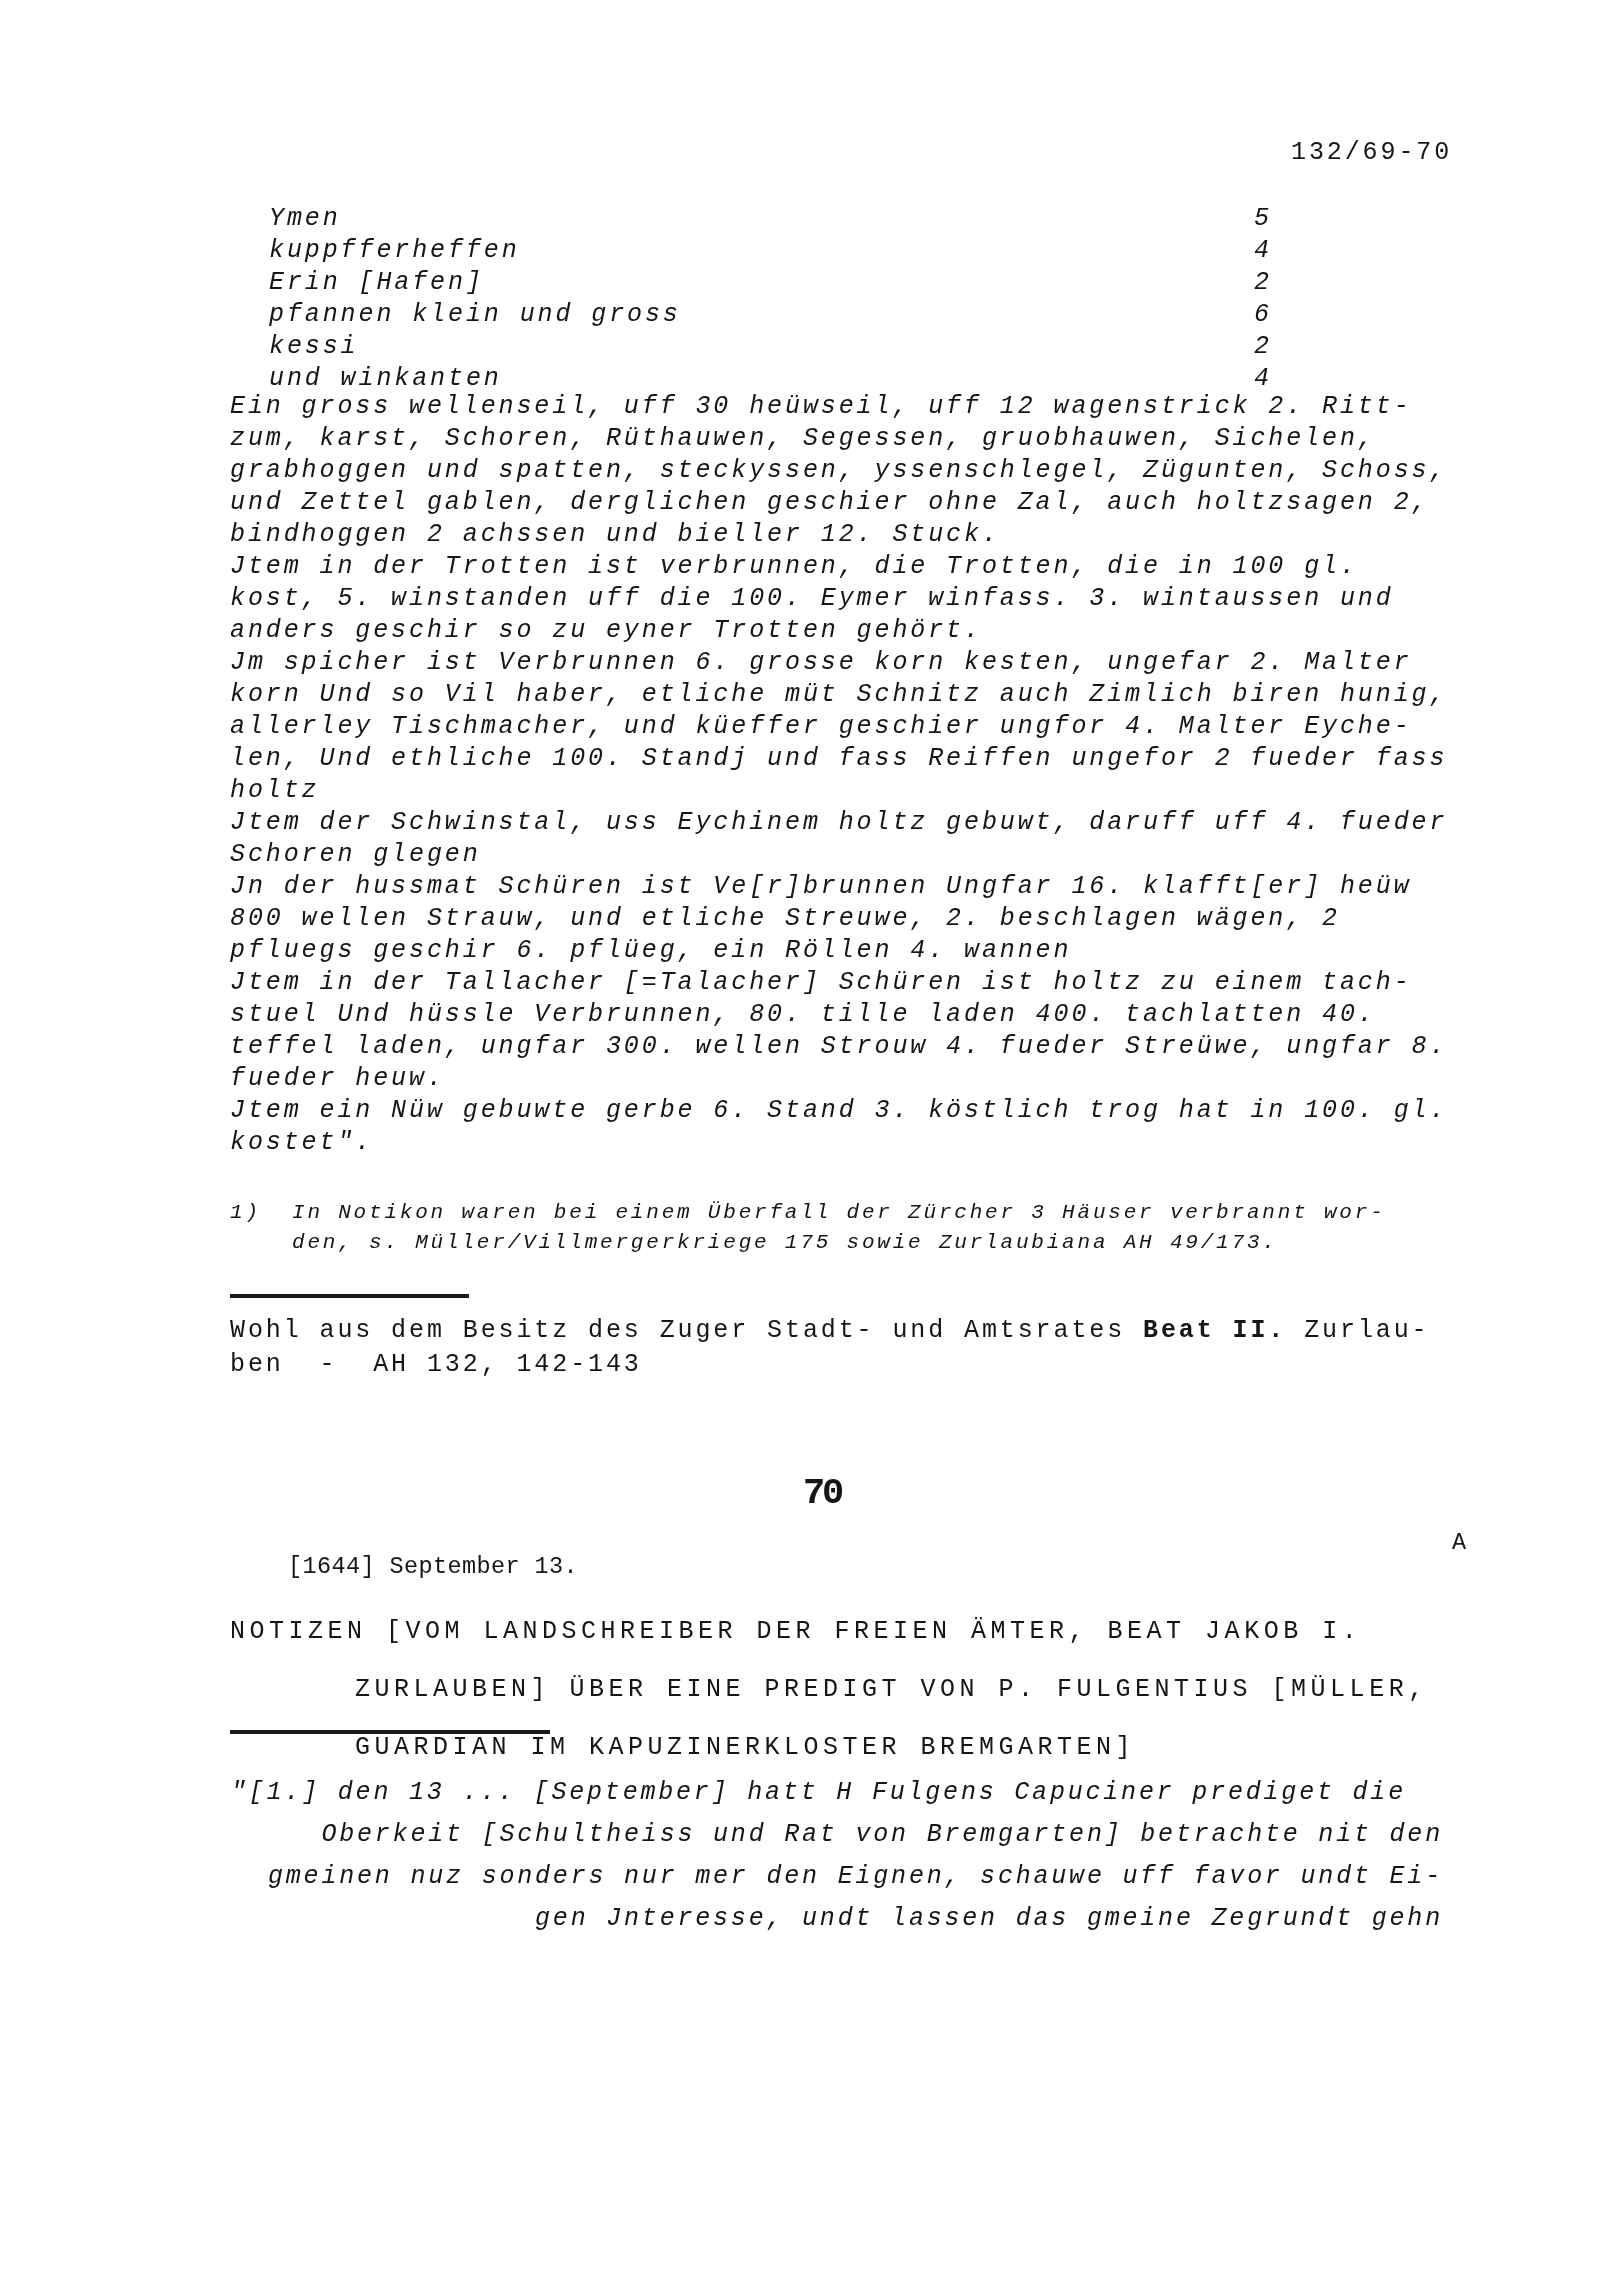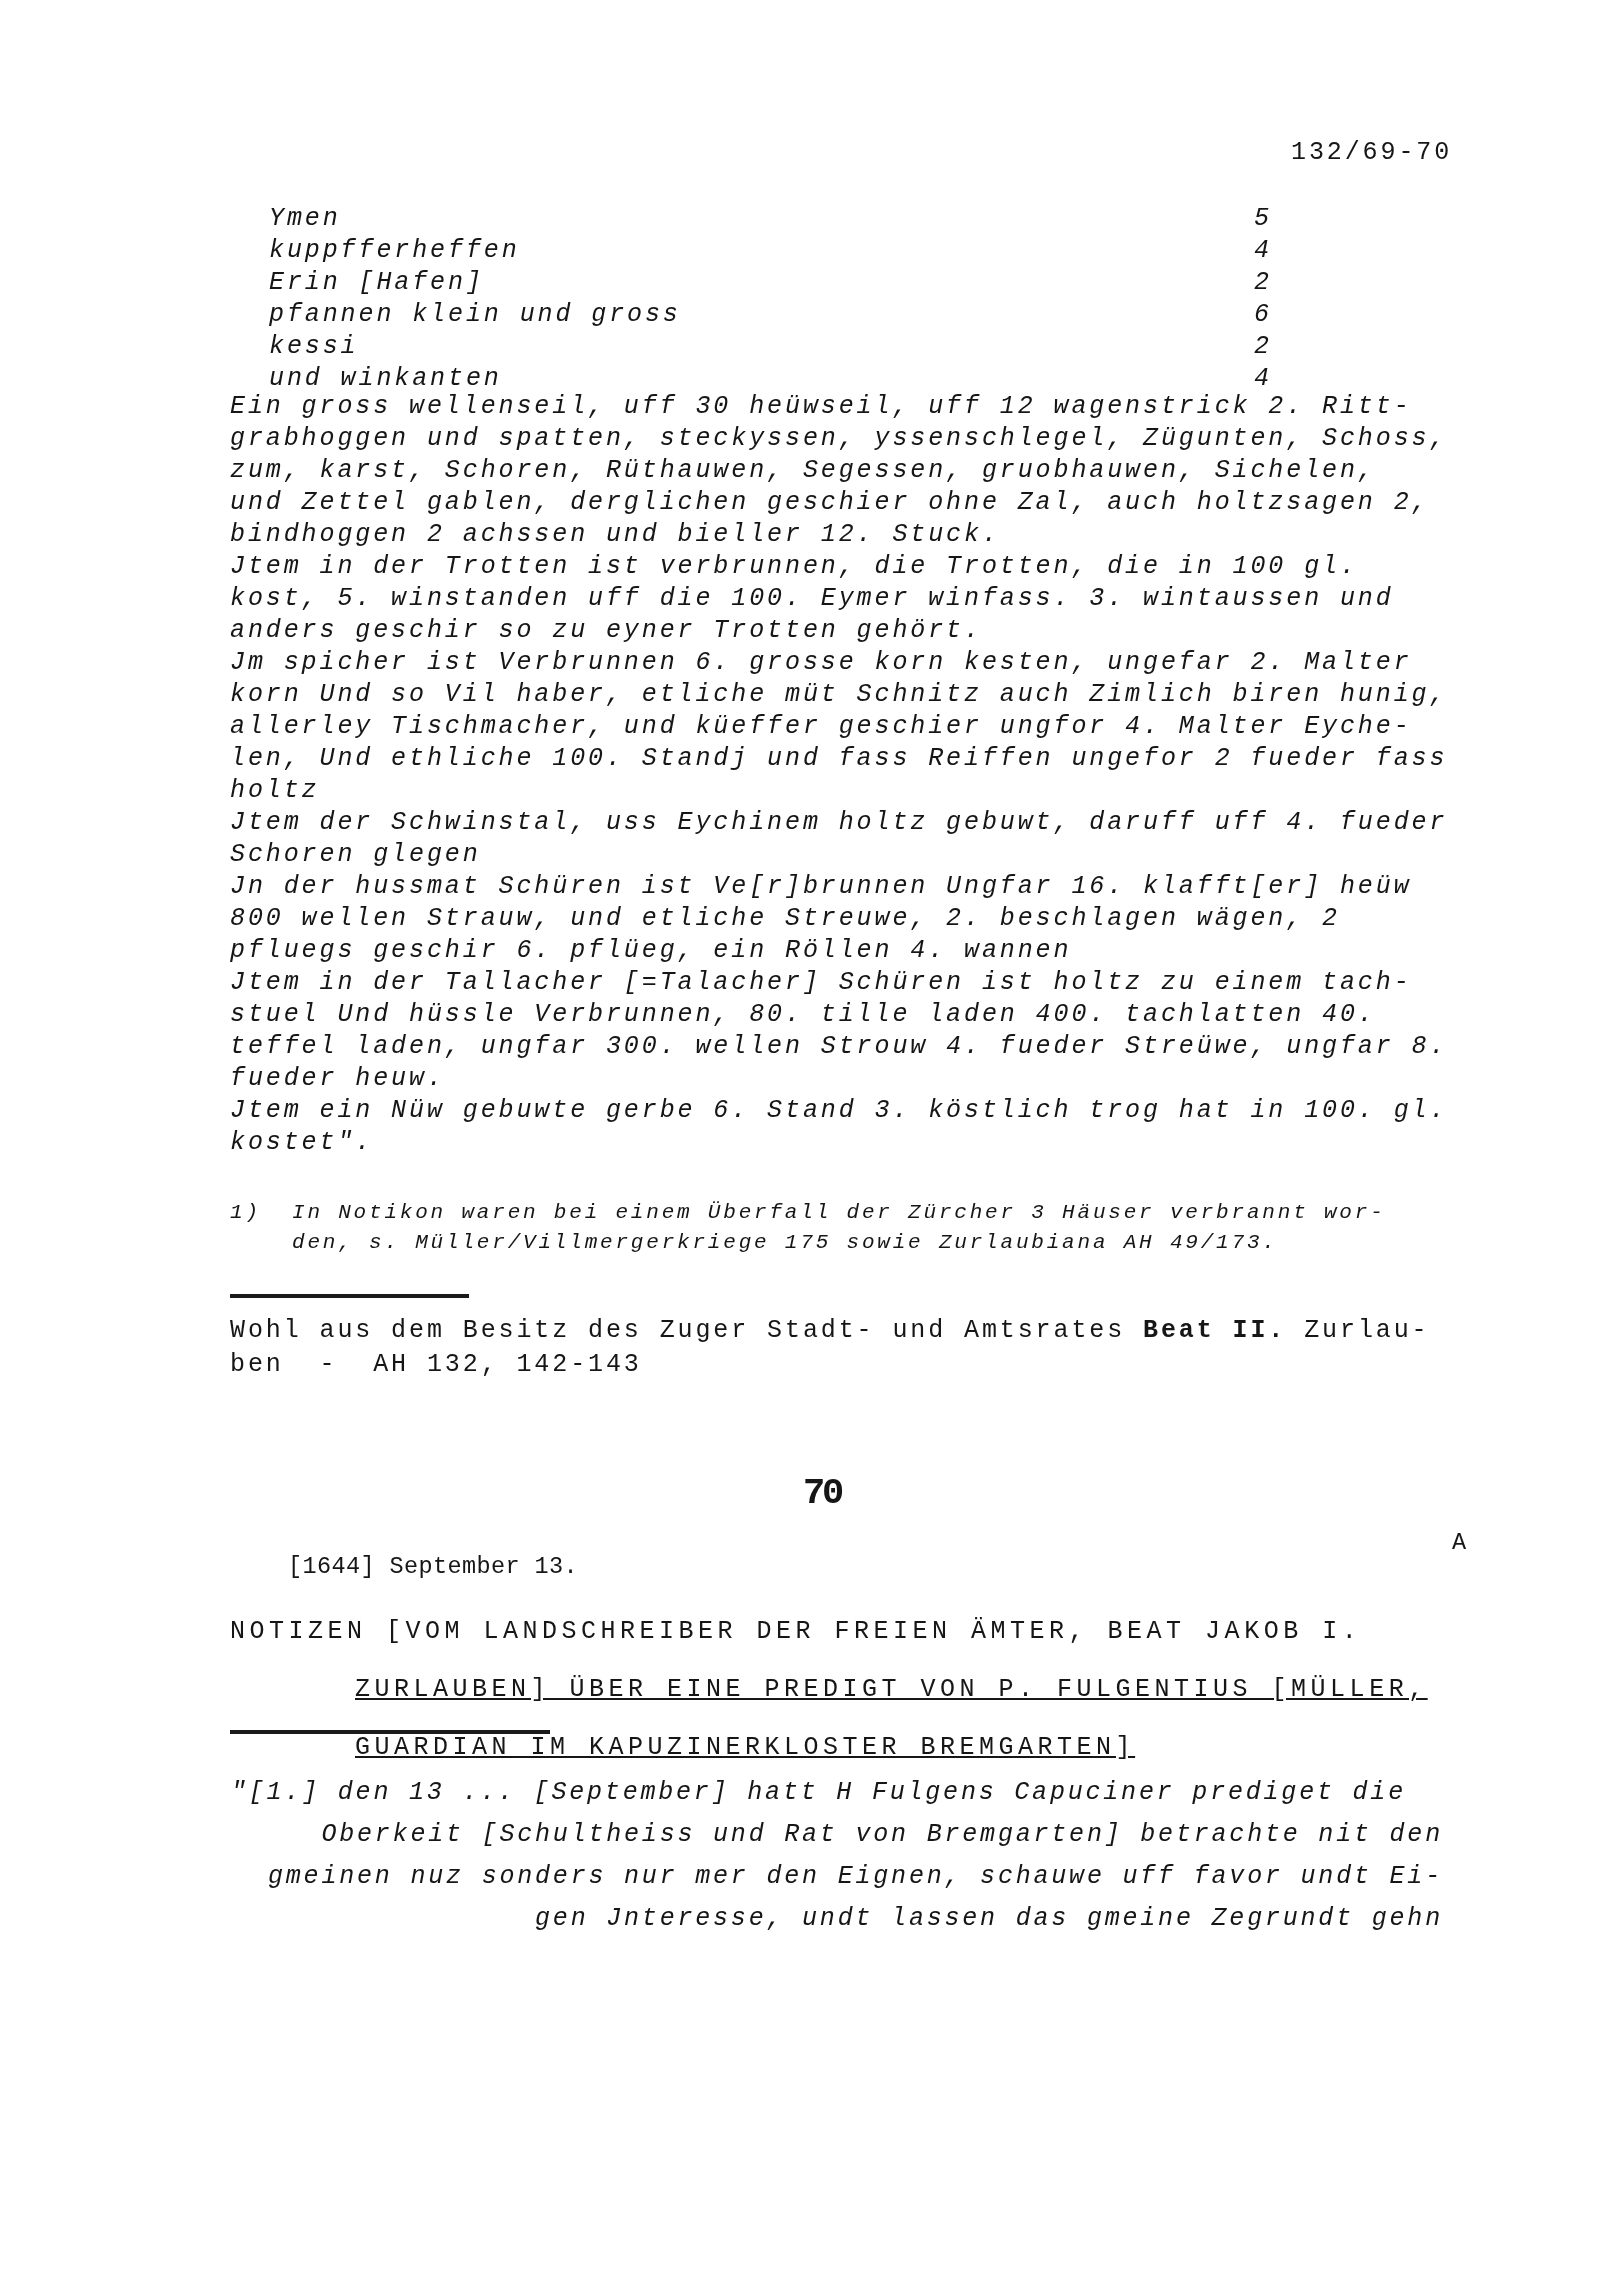--- a/index.html
+++ b/index.html
@@ -42,21 +42,21 @@
   .prov-line{font-size:25px;letter-spacing:2.9px;line-height:34px;white-space:pre;}
   .prov-bold{font-weight:700;}
 
   
   #entry-number{left:230px;top:1475px;width:1184px;text-align:center;
     font-size:37px;font-weight:700;letter-spacing:-3.2px;line-height:1;}
   #date-line{left:230px;top:1531px;width:1249px;font-size:23.5px;letter-spacing:0.4px;line-height:23.5px;white-space:pre;}
   #date-marker-a{position:absolute;left:1222px;top:0;}
   #title-block{left:230px;top:1591px;}
   .title-line{font-size:25px;letter-spacing:4.5px;line-height:34px;white-space:pre;margin-top:24px;}
-  .title-line + .title-line{margin-left:125px;text-decoration:underline;}
+  .title-line + .title-line{margin-left:125px;}
 
   
   #quote-block{left:231px;top:1772px;font-style:italic;}
   .quote-line{font-size:25px;letter-spacing:2.8px;line-height:42px;white-space:pre;}
   .quote-line + .quote-line{margin-left:37px;text-align:right;}
 </style>
 </head>
 <body>
 
 <div id="page">
@@ -67,22 +67,22 @@
       <div class="inv-row"><span class="inv-label">Ymen</span><span class="inv-value">5</span></div>
       <div class="inv-row"><span class="inv-label">kuppfferheffen</span><span class="inv-value">4</span></div>
       <div class="inv-row"><span class="inv-label">Erin [Hafen]</span><span class="inv-value">2</span></div>
       <div class="inv-row"><span class="inv-label">pfannen klein und gross</span><span class="inv-value">6</span></div>
       <div class="inv-row"><span class="inv-label">kessi</span><span class="inv-value">2</span></div>
       <div class="inv-row"><span class="inv-label">und winkanten</span><span class="inv-value">4</span></div>
     </div>
 
   <div id="body-block" class="abs">
       <div class="body-line">Ein gross wellenseil, uff 30 heüwseil, uff 12 wagenstrick 2. Ritt-</div>
+      <div class="body-line">zum, karst, Schoren, Rüthauwen, Segessen, gruobhauwen, Sichelen,</div>
       <div class="body-line">grabhoggen und spatten, steckyssen, yssenschlegel, Zügunten, Schoss,</div>
-      <div class="body-line">zum, karst, Schoren, Rüthauwen, Segessen, gruobhauwen, Sichelen,</div>
       <div class="body-line">und Zettel gablen, derglichen geschier ohne Zal, auch holtzsagen 2,</div>
       <div class="body-line">bindhoggen 2 achssen und bieller 12. Stuck.</div>
       <div class="body-line">Jtem in der Trotten ist verbrunnen, die Trotten, die in 100 gl.</div>
       <div class="body-line">kost, 5. winstanden uff die 100. Eymer winfass. 3. wintaussen und</div>
       <div class="body-line">anders geschir so zu eyner Trotten gehört.</div>
       <div class="body-line">Jm spicher ist Verbrunnen 6. grosse korn kesten, ungefar 2. Malter</div>
       <div class="body-line">korn Und so Vil haber, etliche müt Schnitz auch Zimlich biren hunig,</div>
       <div class="body-line">allerley Tischmacher, und küeffer geschier ungfor 4. Malter Eyche-</div>
       <div class="body-line">len, Und ethliche 100. Standj und fass Reiffen ungefor 2 fueder fass</div>
       <div class="body-line">holtz</div>

